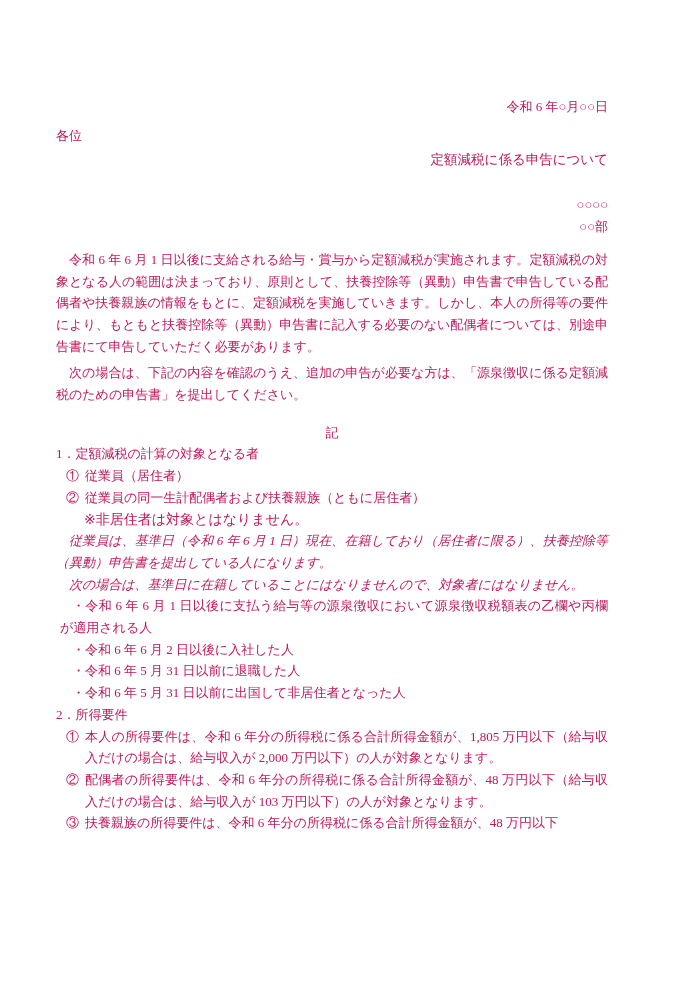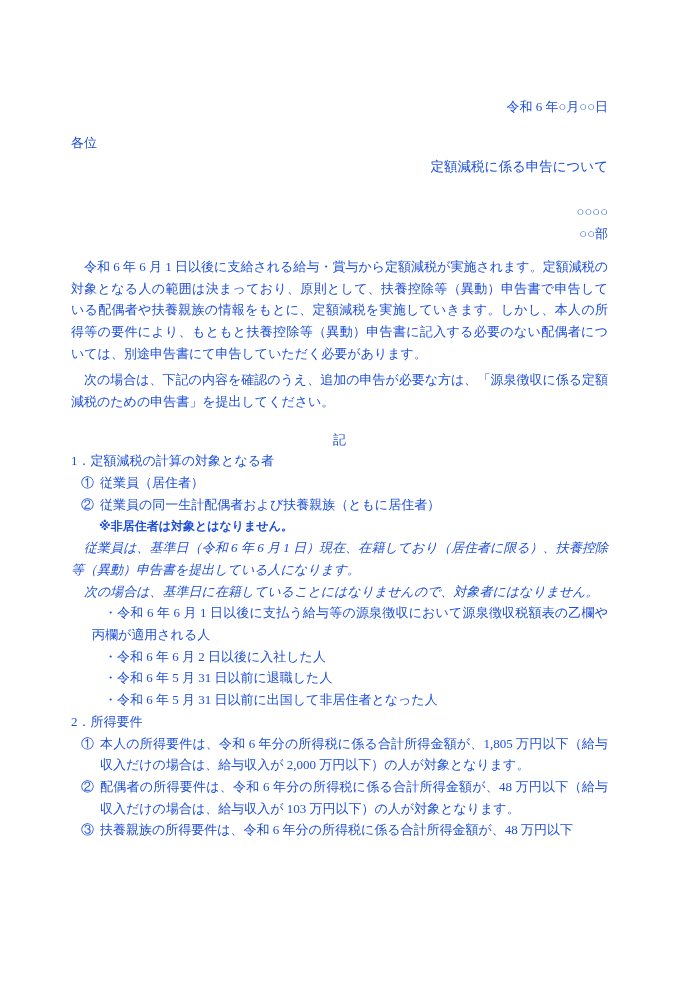--- a/index.html
+++ b/index.html
@@ -7,25 +7,25 @@
     padding: 0;
     background: #ffffff;
   }
   .page {
     position: relative;
     width: 700px;
     height: 999px;
     background: #ffffff;
     overflow: hidden;
     box-sizing: border-box;
-    padding: 96px 92px 0 71px;
+    padding: 96px 92px 0 56px;
     font-family: "Liberation Serif", "DejaVu Serif", serif;
     font-size: 13px;
     line-height: 21.7px;
-    color: #1d4ed8;
+    color: #be185d;
     -webkit-font-smoothing: antialiased;
   }
   .line { white-space: nowrap; }
   .right { text-align: right; }
   .doc-title {
     font-size: 13.5px;
     line-height: 24px;
     margin-top: 2px;
     text-align: right;
   }
@@ -50,44 +50,44 @@
     text-justify: inter-character;
   }
   .item .marker {
     position: absolute;
     left: 10px;
     top: 0;
   }
   .note-bold {
     padding-left: 28px;
     font-family: "Liberation Sans", "DejaVu Sans", sans-serif;
-    font-weight: bold;
-    font-size: 12px;
+    font-weight: normal;
+    font-size: 14px;
   }
   .s1-para {
     text-indent: 13px;
     text-align: justify;
     text-justify: inter-character;
     font-style: italic;
   }
   .bullet {
-    margin-left: 21px;
+    margin-left: 4px;
     text-indent: 12px;
     text-align: justify;
     text-justify: inter-character;
   }
 </style>
 </head>
 <body>
 
 <div class="page">
 
   <div class="line right">令和 6 年○月○○日</div>
 
-  <div class="line" style="margin-top:14px">各位</div>
+  <div class="line" style="margin-top:7px">各位</div>
 
   <div class="doc-title">定額減税に係る申告について</div>
 
   <div class="signature">
     <div class="line right">○○○○</div>
     <div class="line right">○○部</div>
   </div>
 
   <div class="para para-lead">令和 6 年 6 月 1 日以後に支給される給与・賞与から定額減税が実施されます。定額減税の対象となる人の範囲は決まっており、原則として、扶養控除等（異動）申告書で申告している配偶者や扶養親族の情報をもとに、定額減税を実施していきます。しかし、本人の所得等の要件により、もともと扶養控除等（異動）申告書に記入する必要のない配偶者については、別途申告書にて申告していただく必要があります。</div>
 

